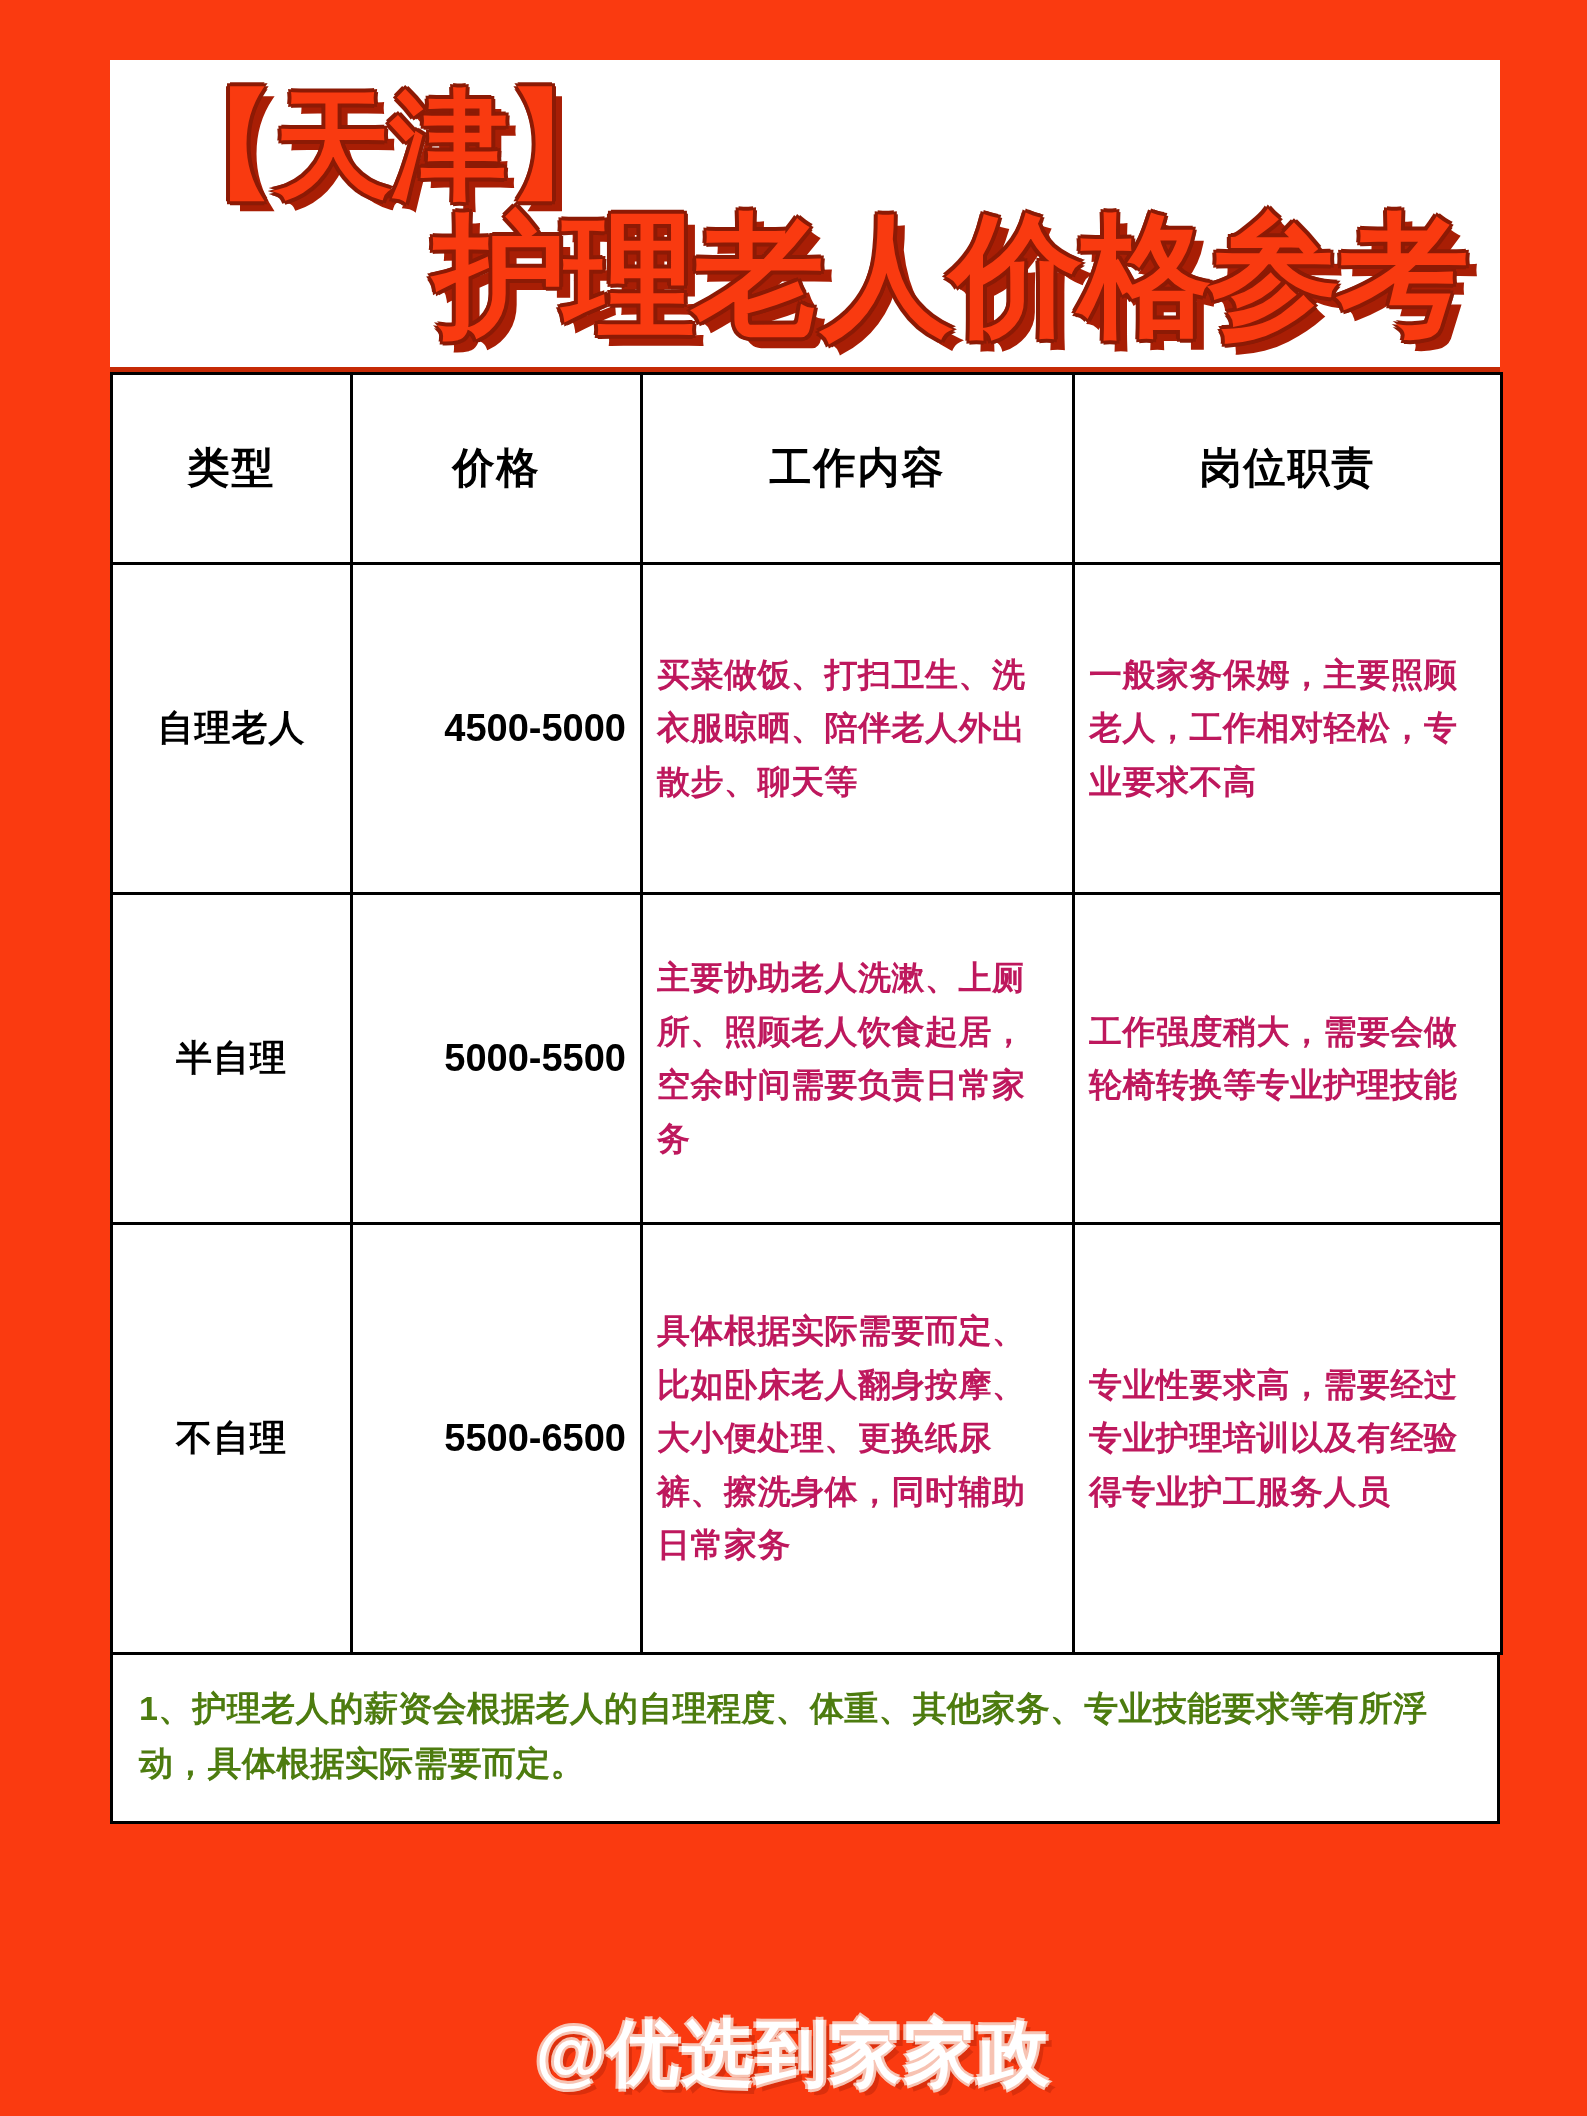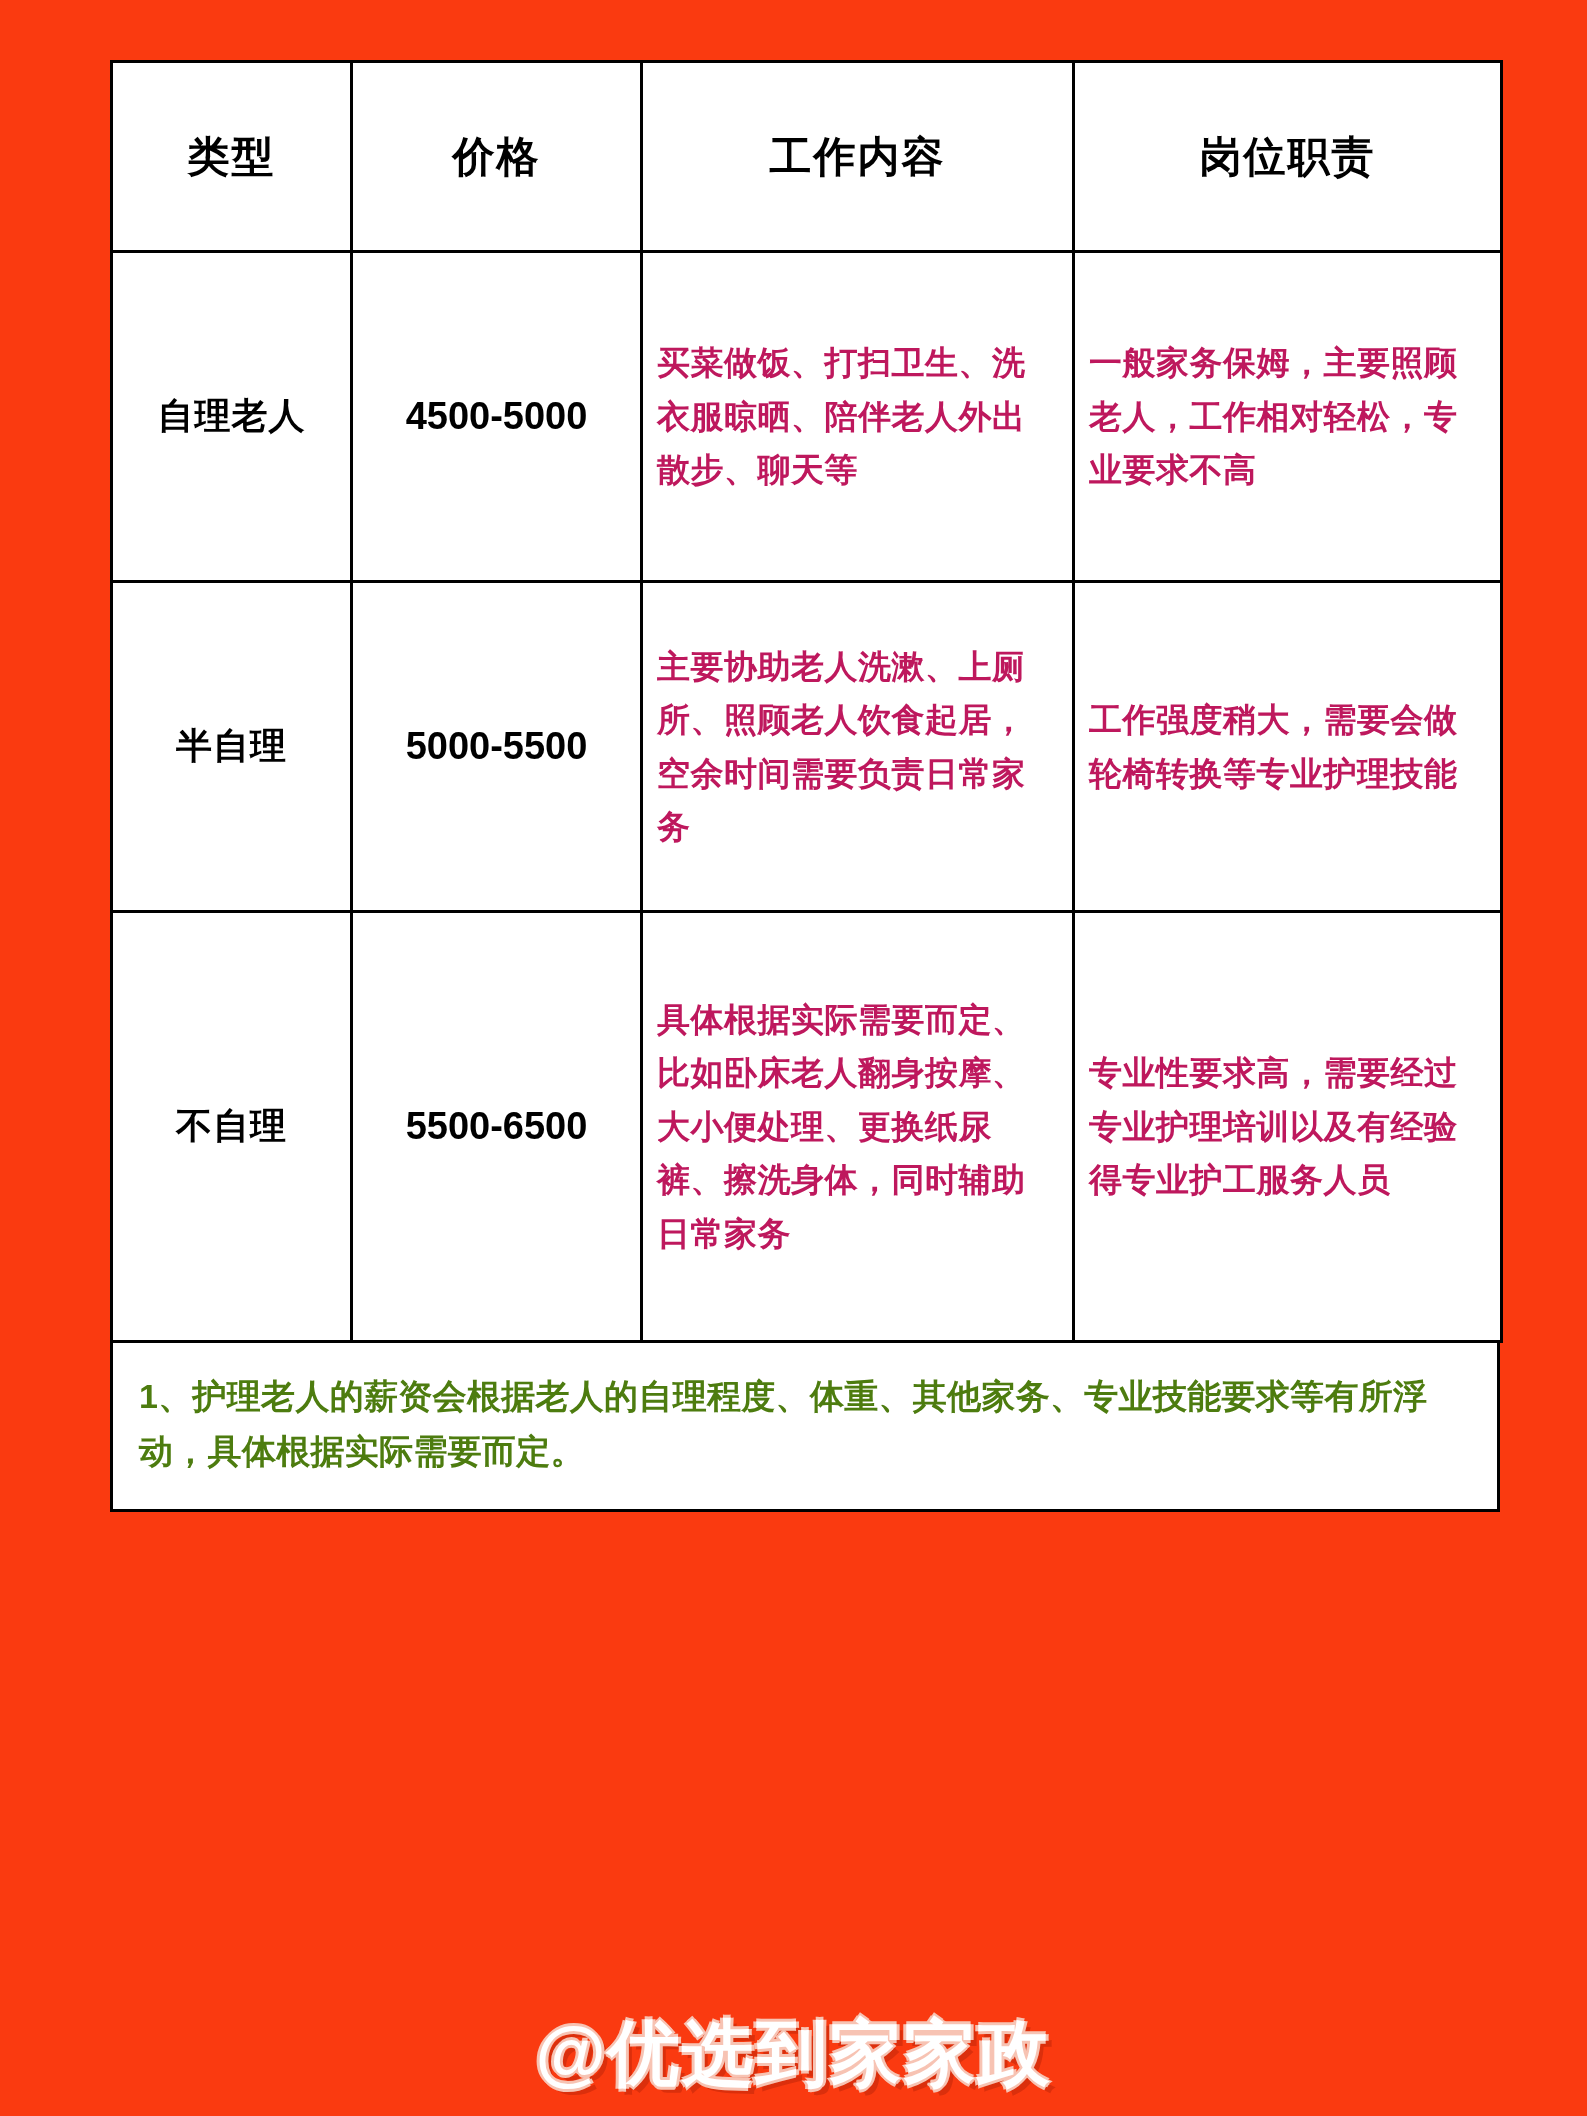--- a/index.html
+++ b/index.html
@@ -104,21 +104,21 @@
   td.type-cell {
     font-size: 36px;
     font-weight: 700;
     text-align: center;
     color: #000;
     letter-spacing: 1px;
   }
   td.price-cell {
     font-size: 38px;
     font-weight: 700;
-    text-align: center;
+    text-align: right;
     color: #000;
     letter-spacing: 0px;
   }
   td.text-cell {
     font-size: 33px;
     font-weight: 700;
     line-height: 1.62;
     color: #be185d;
     text-align: left;
     letter-spacing: 0.5px;
@@ -166,20 +166,24 @@
     white-space: nowrap;
   }
 </style>
 </head>
 <body>
 
 <div class="poster">
 
   <div class="card">
 
+    <div class="title-block">
+      <div class="title-line1">【天津】</div>
+      <div class="title-line2">护理老人价格参考</div>
+    </div>
 
     <table class="price-table">
       <colgroup>
         <col class="col-type">
           <col class="col-price">
           <col class="col-work">
           <col class="col-duty">
       </colgroup>
       <thead>
         <tr>

